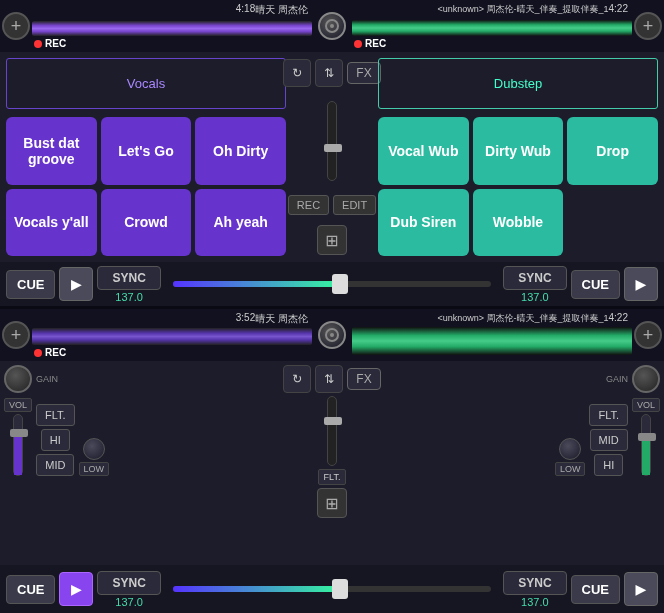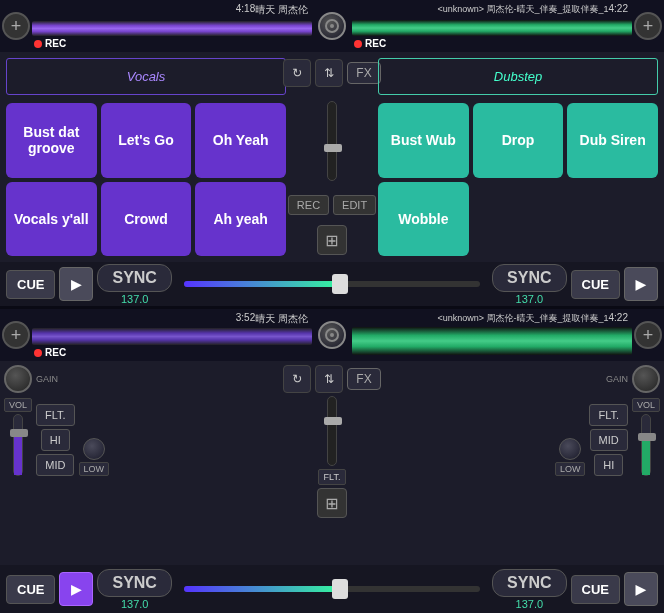--- a/index.html
+++ b/index.html
@@ -92,25 +92,24 @@
       padding: 6px;
       display: flex;
       flex-direction: column;
       gap: 4px;
     }
 
     .pads-label {
       text-align: center;
       color: #aa88ff;
       font-size: 13px;
-      padding: 10px;
+      padding: 17px;
       border: 1px solid #6644cc;
       border-radius: 3px;
       margin-bottom: 4px;
-      font-style: italic;
     }
 
     .pads-label-green {
       color: #44ffcc;
       border: 1px solid #44ccaa;
     }
 
     .pads-grid {
       display: grid;
       grid-template-columns: 1fr 1fr 1fr;
@@ -248,23 +247,23 @@
       display: flex;
       flex-direction: column;
       align-items: center;
     }
 
     .sync-btn {
       background: #2a2a3a;
       border: 1px solid #555;
       color: #ccc;
       padding: 4px 14px;
-      border-radius: 12px;
-      cursor: pointer;
-      font-size: 16px;
+      border-radius: 4px;
+      cursor: pointer;
+      font-size: 12px;
       font-weight: bold;
     }
 
     .sync-value {
       color: #44ddaa;
       font-size: 11px;
       margin-top: 1px;
     }
 
     .crossfader-row {
@@ -476,21 +475,21 @@
       <div class="add-btn">+</div>
     </div>
 
     <div class="pads-controls-row">
 
       <div class="pads-section">
         <div class="pads-label">Vocals</div>
         <div class="pads-grid">
           <div class="pad pad-purple">Bust dat groove</div>
           <div class="pad pad-purple">Let's Go</div>
-          <div class="pad pad-purple">Oh Yeah</div>
+          <div class="pad pad-purple">Oh Dirty</div>
           <div class="pad pad-purple">Vocals y'all</div>
           <div class="pad pad-purple">Crowd</div>
           <div class="pad pad-purple">Ah yeah</div>
         </div>
       </div>
 
       <div class="center-controls">
         <div class="center-top-icons">
           <div class="icon-btn">↻</div>
           <div class="icon-btn">⇅</div>
@@ -504,21 +503,22 @@
         <div class="rec-edit-row">
           <div class="rec-btn">REC</div>
           <div class="rec-btn">EDIT</div>
         </div>
         <div class="grid-btn" style="font-size:16px;color:#aaa;">⊞</div>
       </div>
 
       <div class="pads-section">
         <div class="pads-label pads-label-green">Dubstep</div>
         <div class="pads-grid">
-          <div class="pad pad-teal">Bust Wub</div>
+          <div class="pad pad-teal">Vocal Wub</div>
+          <div class="pad pad-teal">Dirty Wub</div>
           <div class="pad pad-teal">Drop</div>
           <div class="pad pad-teal">Dub Siren</div>
           <div class="pad pad-teal">Wobble</div>
         </div>
       </div>
     </div>
 
     <div class="transport-row">
 
       <div class="cue-btn">CUE</div>

